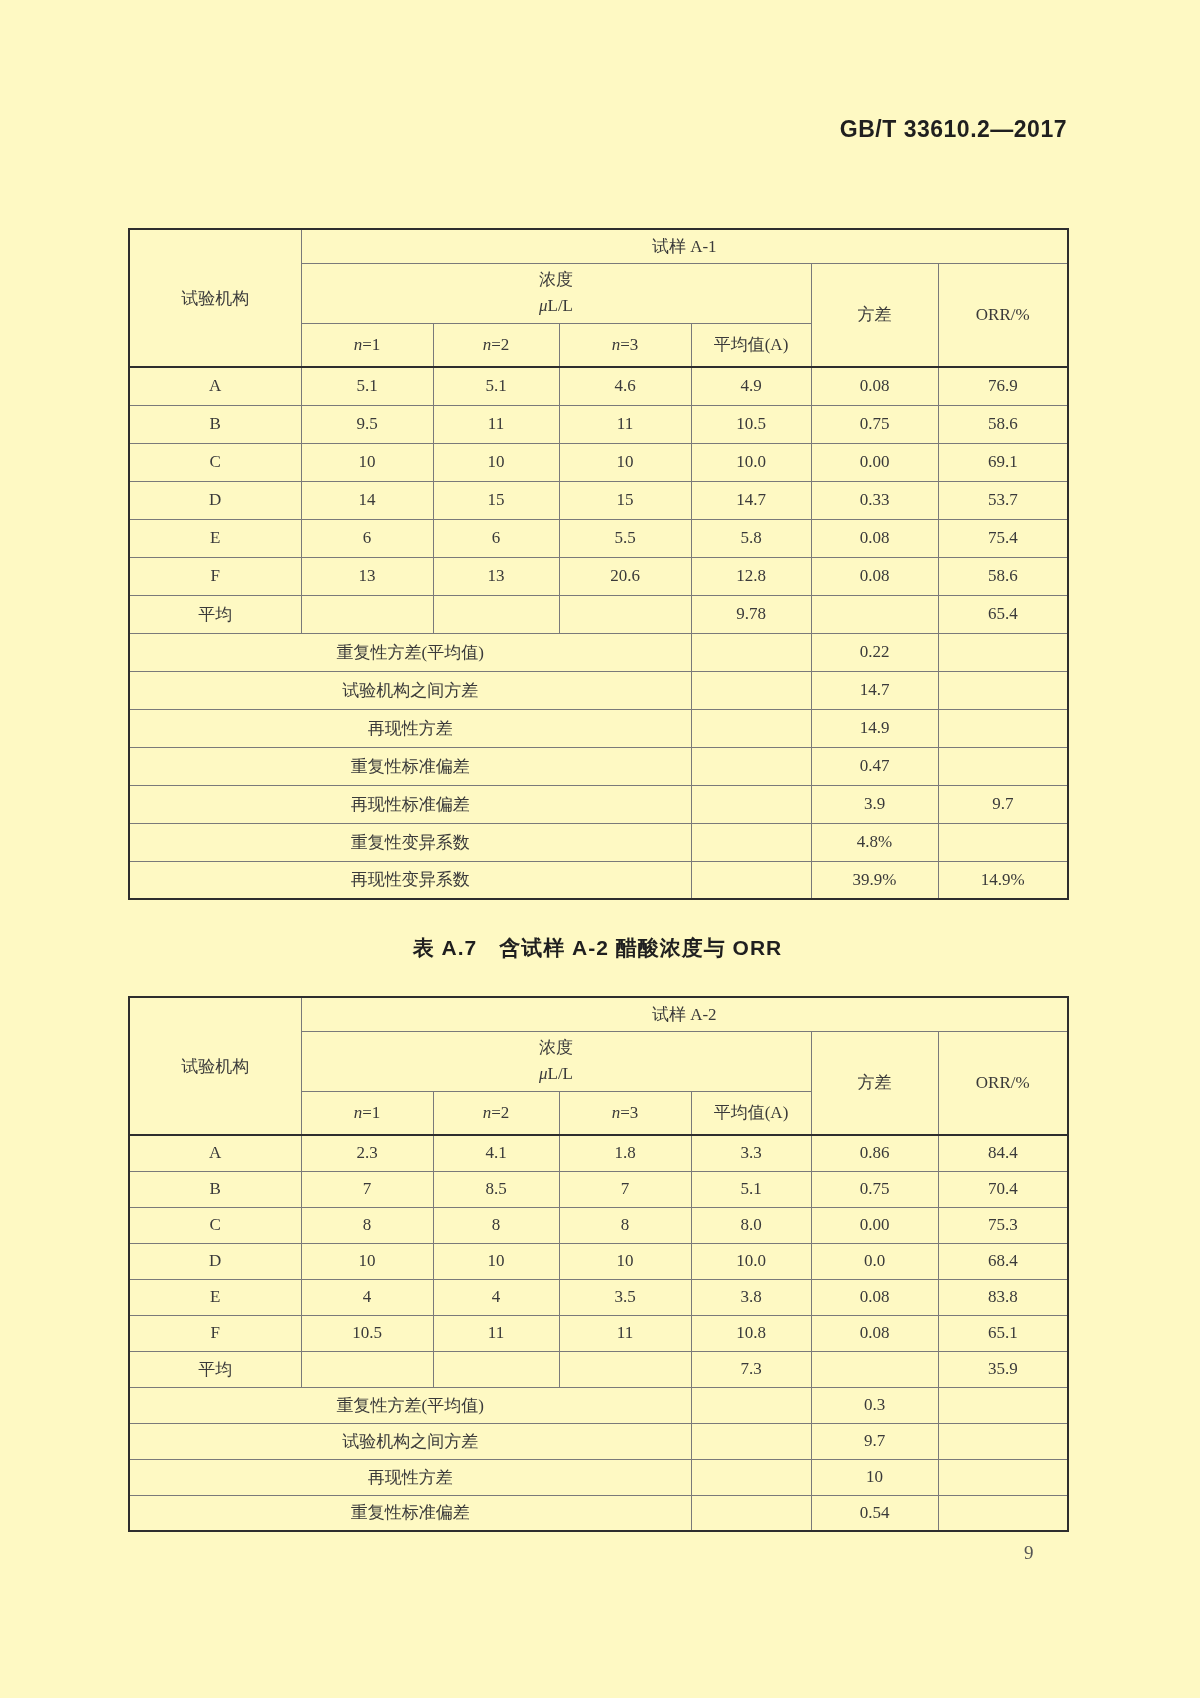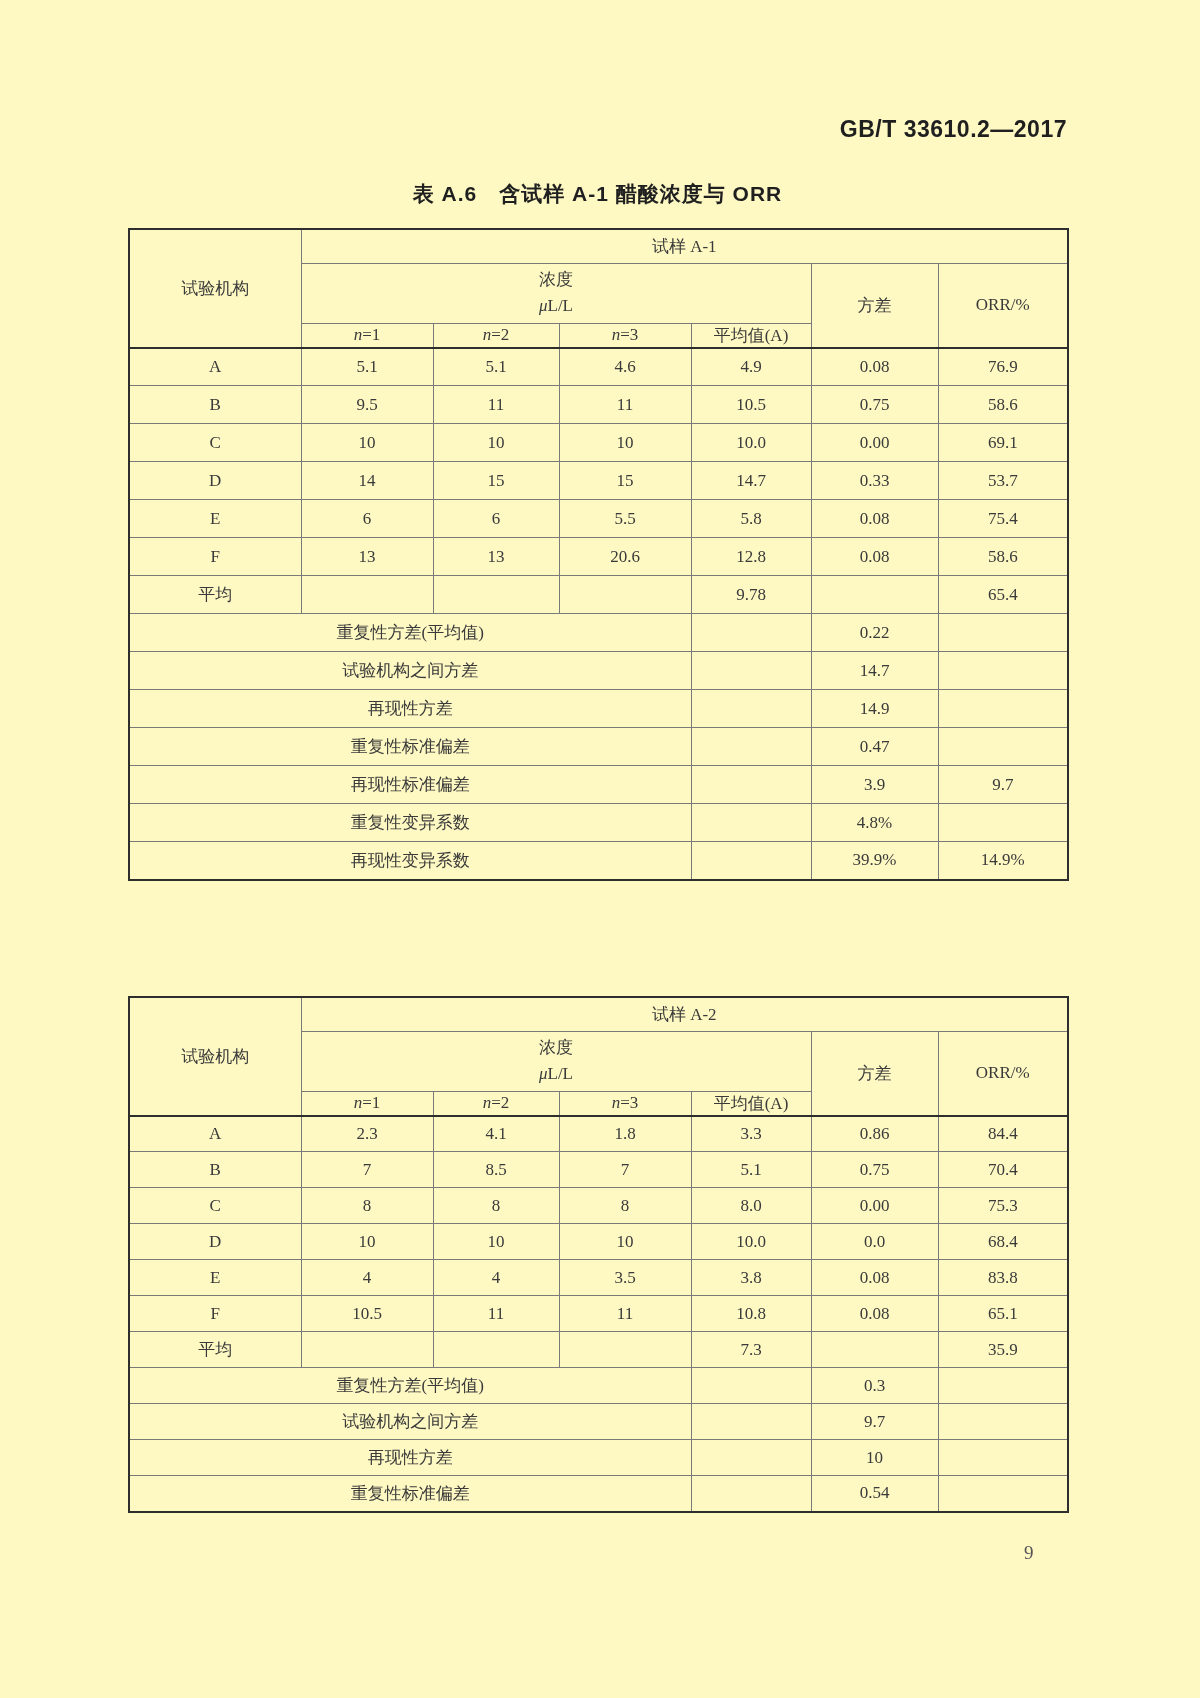--- a/index.html
+++ b/index.html
@@ -39,40 +39,39 @@
   #table-a6 { top: 228px; }
   #table-a7 { top: 996px; }
   .gb td {
     border: 1px solid #7a7a7a;
     text-align: center; vertical-align: middle;
     padding: 0; overflow: hidden;
   }
   .gb thead { border-bottom: 2.5px solid #2e2e2e; }
   .gb .r1 { height: 34px; }
   .gb .r2 { height: 60px; margin-left: 32px; }
-  .gb .r3 { height: 24px; }
+  .gb .r3 { height: 44px; }
   #table-a6 tbody tr { height: 38px; }
   #table-a7 tbody tr { height: 36px; }
   .gb .conc .line { line-height: 1.55; }
   
   .nh::first-letter { font-style: italic; }
   .mu::first-letter { font-style: italic; }
   .page-number {
     position: absolute; top: 1542px; left: 1024px;
     font-size: 19px; color: #555;
   }
 </style>
 </head>
 <body>
 
 <div class="page">
 
   <div class="doc-number">GB/T 33610.2—2017</div>
 
-  <div class="tbl-title" id="title-a6">表 A.6　含试样 A-1 醋酸浓度与 ORR</div>
 
   <table class="gb" id="table-a6">
     <colgroup>
       <col style="width:172px">
         <col style="width:132px">
         <col style="width:126px">
       <col style="width:132px">
         <col style="width:120px">
         <col style="width:127px">
         <col style="width:130px">
@@ -199,20 +198,21 @@
       </tr>
       <tr>
         <td colspan="4">再现性变异系数</td>
         <td></td>
         <td>39.9%</td>
         <td>14.9%</td>
       </tr>
     </tbody>
   </table>
 
+  <div class="tbl-title" id="title-a7">表 A.7　含试样 A-2 醋酸浓度与 ORR</div>
 
   <table class="gb" id="table-a7">
     <colgroup>
       <col style="width:172px">
         <col style="width:132px">
         <col style="width:126px">
       <col style="width:132px">
         <col style="width:120px">
         <col style="width:127px">
         <col style="width:130px">

